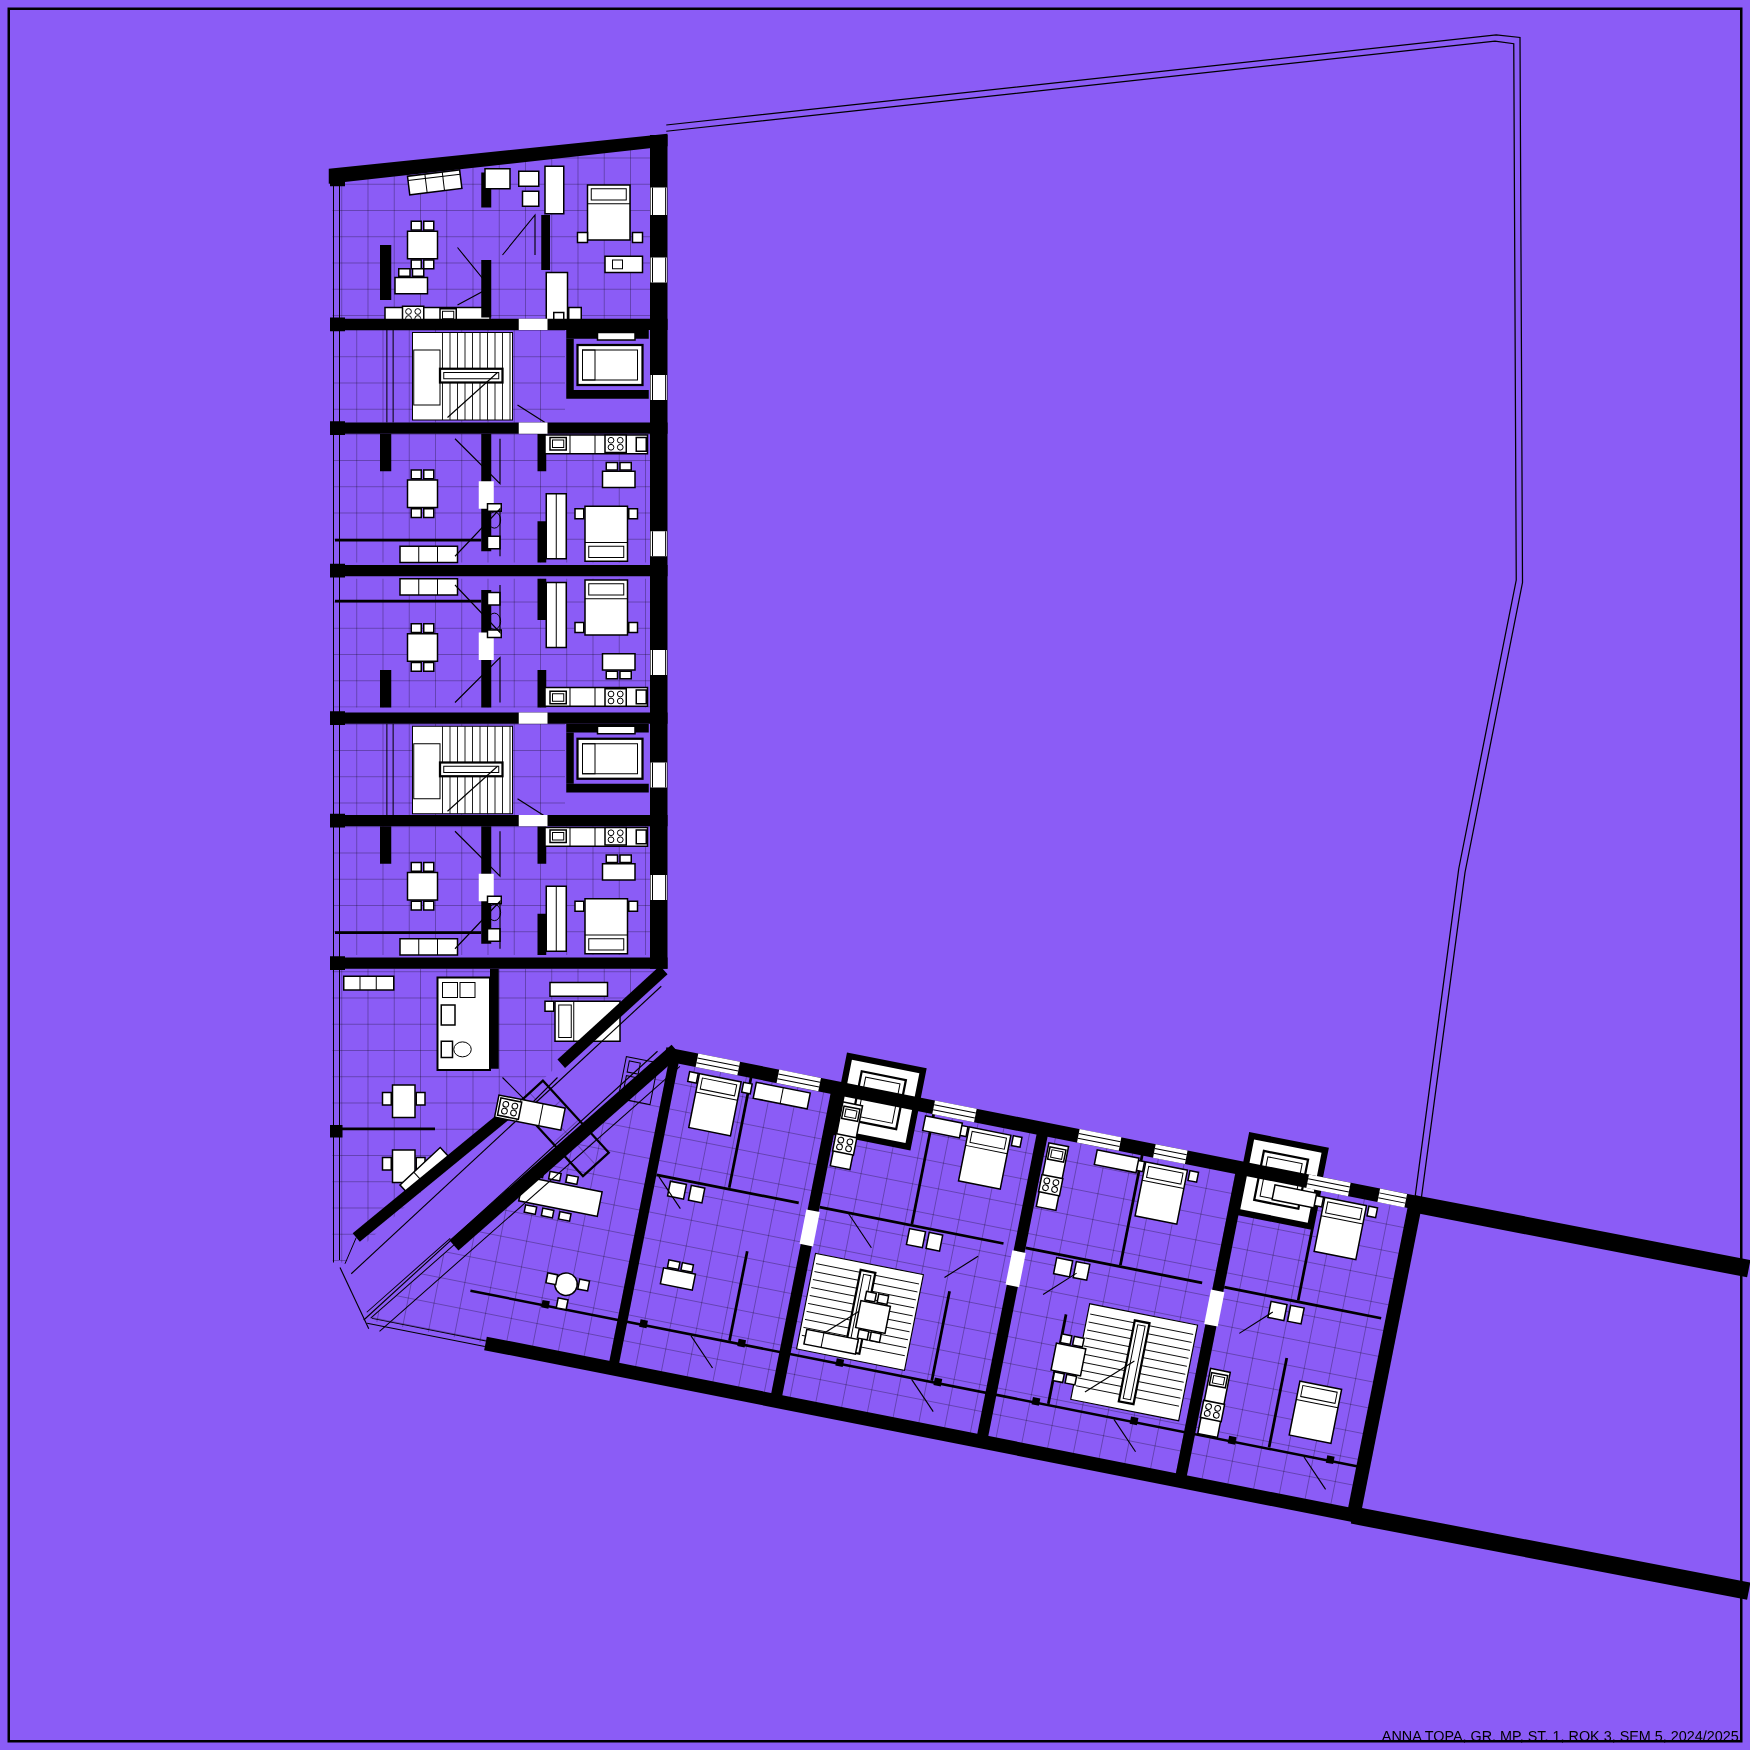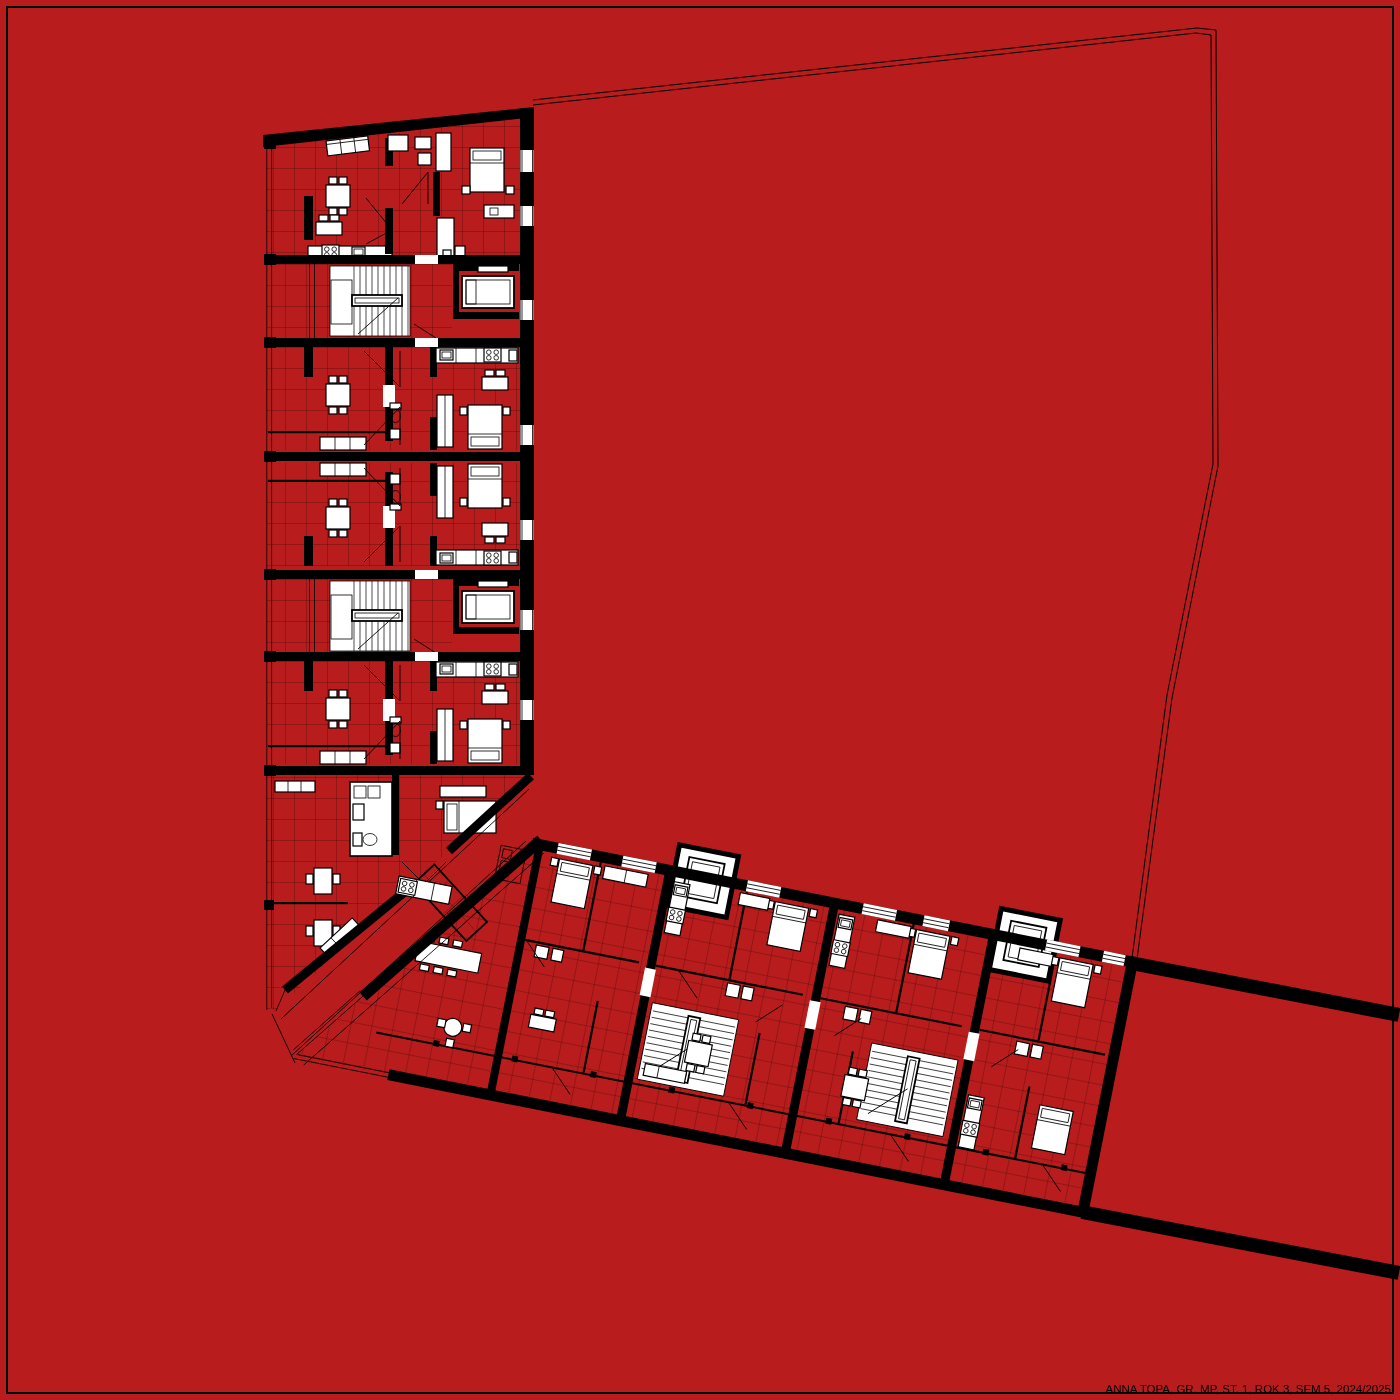--- a/index.html
+++ b/index.html
@@ -1,16 +1,16 @@
 <!DOCTYPE html>
 <html><head>
 <meta charset="utf-8">
 <style>
   html,body{margin:0;padding:0;background:#ffffff;}
-  #sheet{width:1400px;height:1400px;position:relative;background:#b91c1c;
+  #sheet{width:1400px;height:1400px;position:relative;background:#8b5cf6;
          font-family:"Liberation Sans", sans-serif;}
   svg{display:block;}
   
   .k{fill:#000;stroke:none}                       
   .wh{fill:#fff;stroke:none}                      
   .f{fill:#fff;stroke:#000;stroke-width:1.2}      
   .f2{fill:#fff;stroke:#000;stroke-width:1.8}     
   .t{fill:none;stroke:#000;stroke-width:.8}       
   .d{fill:none;stroke:#000;stroke-width:.9}       
   .p{fill:none;stroke:#000;stroke-width:1}        

